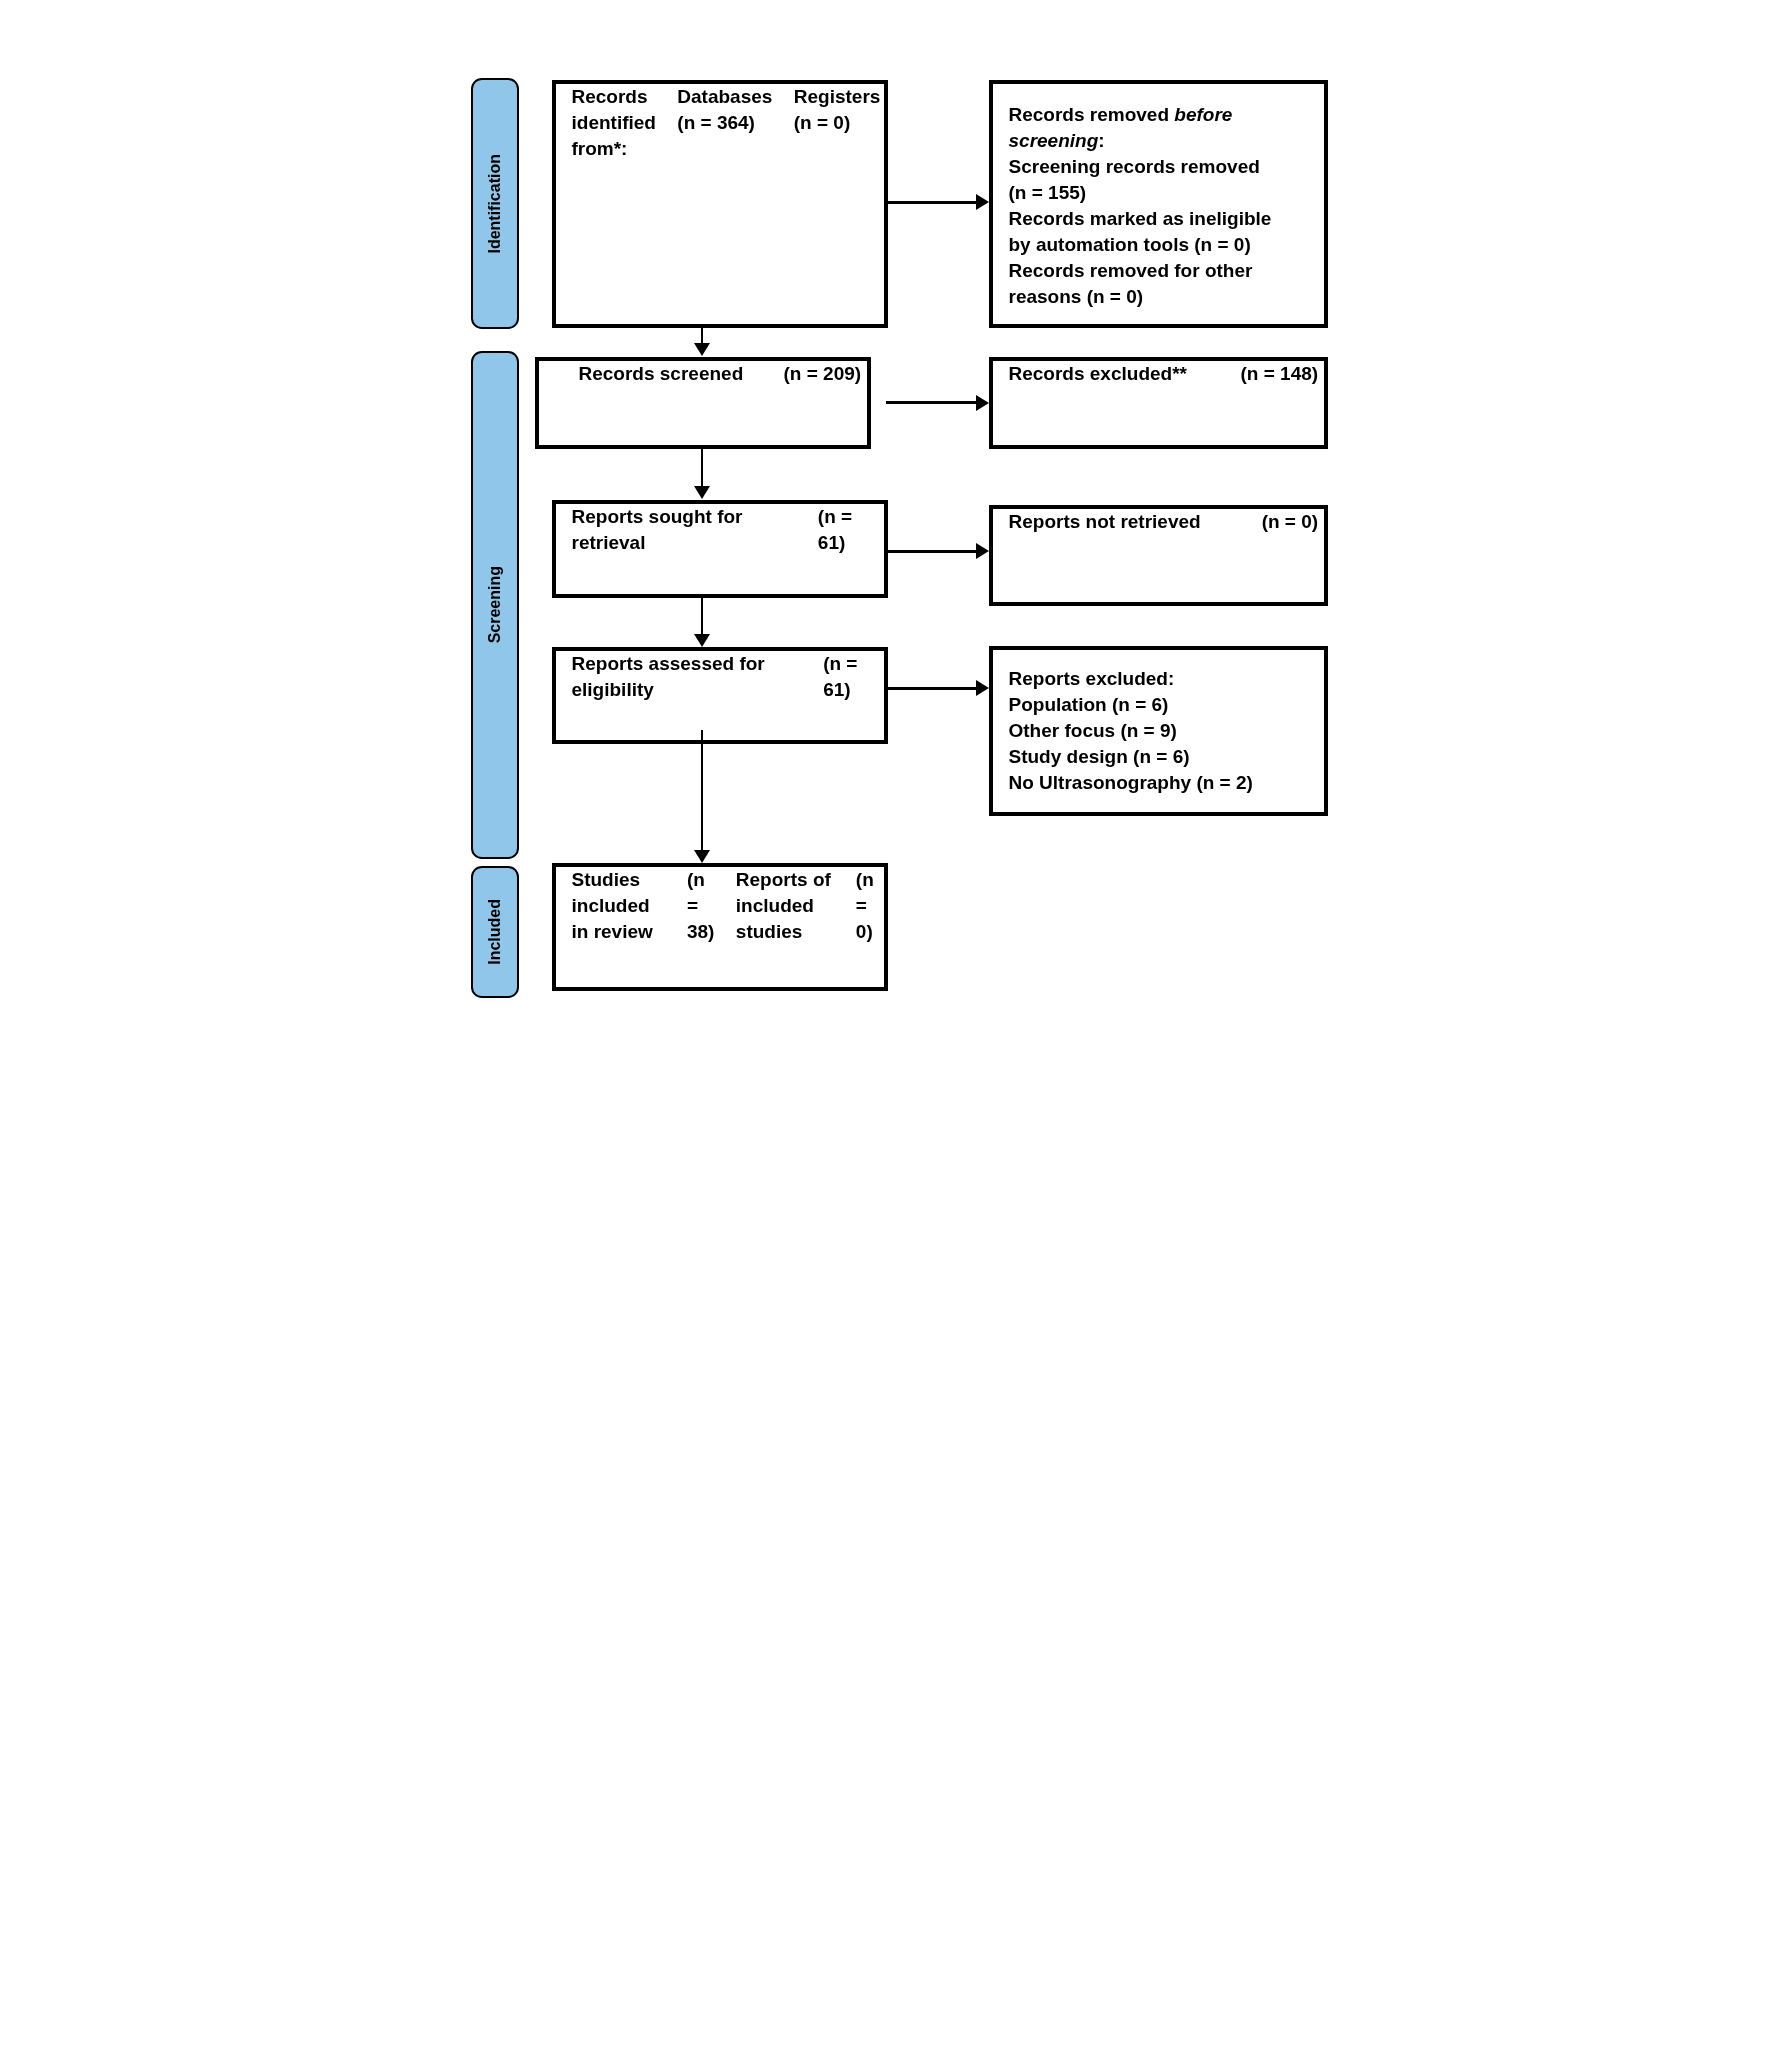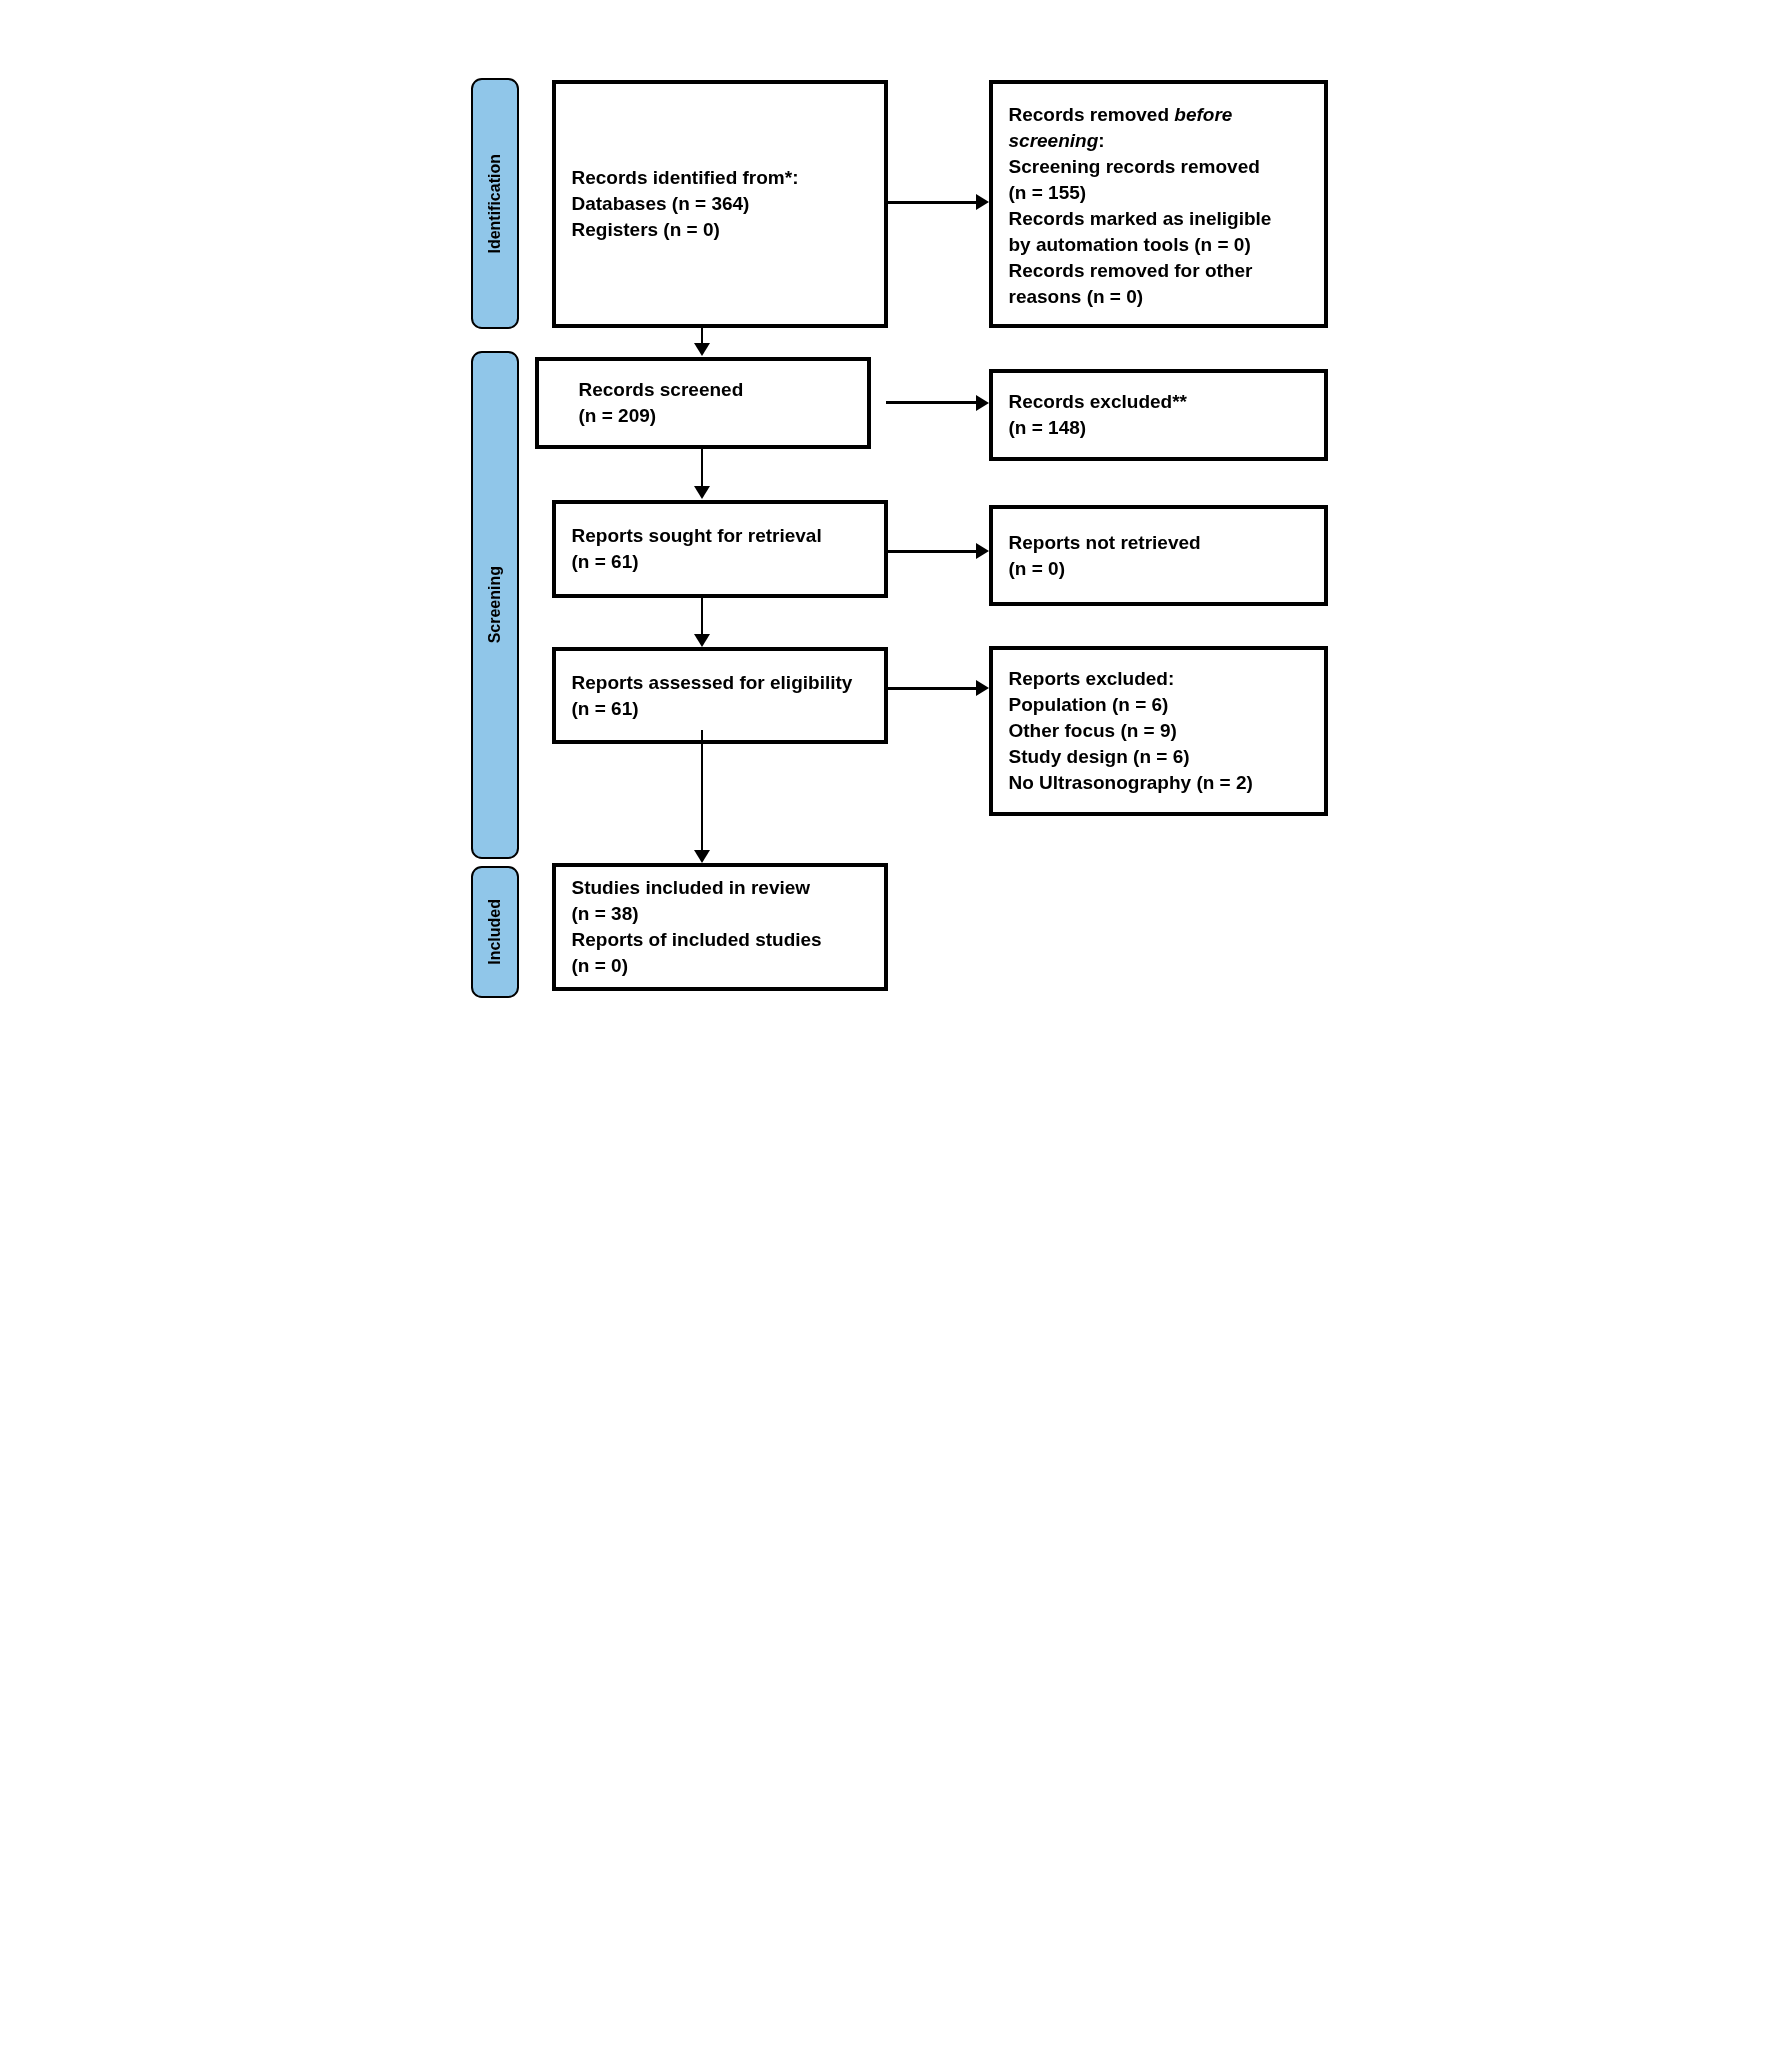--- a/index.html
+++ b/index.html
@@ -62,30 +62,29 @@
     position: absolute;
     box-sizing: border-box;
     background: #ffffff;
     border: 4px solid #000000;
     font-size: 19px;
     line-height: 26px;
     font-weight: bold;
   }
   .fbox.center {
     display: flex;
-    flex-direction: column;
-    justify-content: center;
+    justify-content: space-between;
   }
   .fbox .pad { padding-left: 16px; padding-right: 5.4px; }
   .indent { padding-left: 30px; }
 
   .box-identified        { left: 105px; top: 80px;  width: 336px; height: 248px; }
   .box-removed           { left: 542px; top: 80px;  width: 339px; height: 248px; padding-top: 17.5px; }
   .box-screened          { left: 88px; top: 357px;  width: 336px; height: 92px; padding-left: 24px; }
-  .box-excluded          { left: 542px; top: 357px;  width: 339px; height: 92px; margin-top: 12px; }
+  .box-excluded          { left: 542px; top: 357px;  width: 339px; height: 92px; }
   .box-sought            { left: 105px; top: 500px;  width: 336px; height: 98px; }
   .box-not-retrieved     { left: 542px; top: 505px;  width: 339px; height: 101px; }
   .box-assessed          { left: 105px; top: 647px;  width: 336px; height: 97px; }
   .box-reports-excluded  { left: 542px; top: 646px;  width: 339px; height: 170px; padding-top: 16px; }
   .box-included          { left: 105px; top: 863px; width: 336px; height: 128px; }
 
   
   .shaft-v {
     position: absolute;
     left: 254px;

